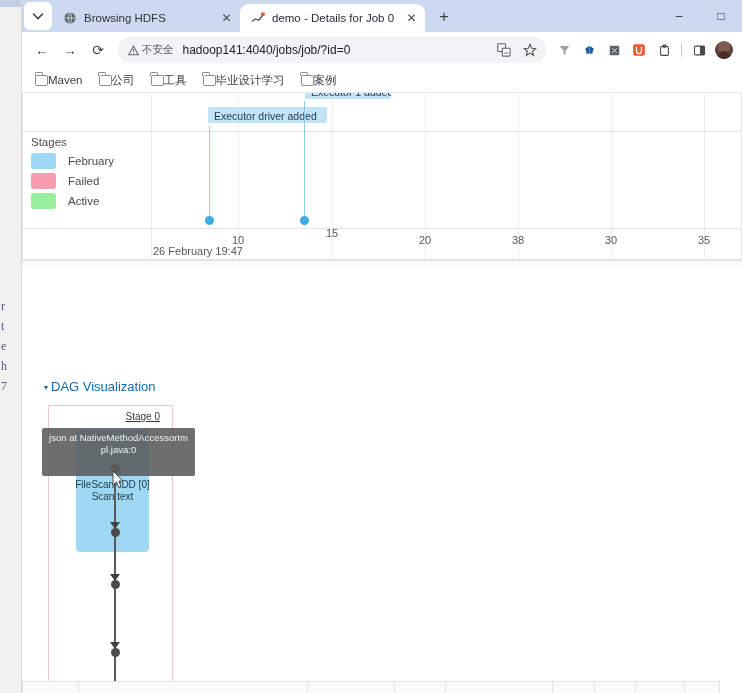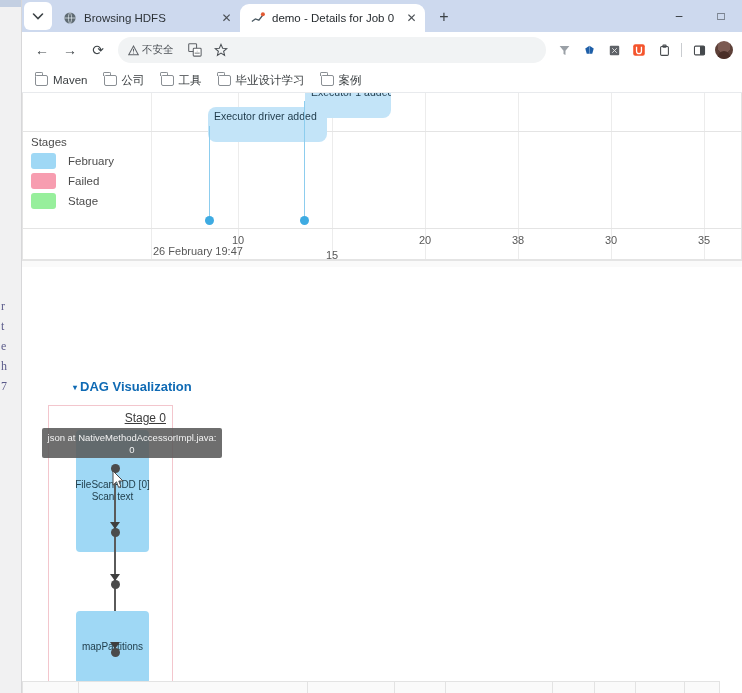--- a/index.html
+++ b/index.html
@@ -138,21 +138,21 @@
   }
 
   
   .bookmarks {
     height: 25px; background: #fff;
     display: flex; align-items: center;
     padding-left: 6px; gap: 2px;
     border-bottom: 1px solid #e8eaed;
   }
   .bm {
-    display: flex; align-items: center; gap: 5px;
+    display: flex; align-items: center; 
     padding: 2px 7px; border-radius: 4px;
     font-size: 11.5px; color: #3c4043; white-space: nowrap;
   }
   .bm-folder {
     width: 13px; height: 11px; flex:0 0 auto;
     border: 1.4px solid #8a8f94; border-radius: 1.5px 2px 2px 2px;
     position: relative;
   }
   .bm-folder::before {
     content:""; position:absolute; left:-1.4px; top:-3.4px;
@@ -193,25 +193,25 @@
   .tl-legend .lg-row {
     display: flex; align-items: center; gap: 12px;
     margin-bottom: 4px;
   }
   .tl-swatch {
     width: 25px; height: 16px; border-radius: 3px;
     flex: 0 0 auto;
   }
   .tl-event {
     position: absolute;
-    height: 35px; line-height: 19px;
+    height: 16px; line-height: 19px;
     background: #c3e4f8; color: #1e3a4a;
     font-size: 10.5px; padding: 0 6px;
     white-space: nowrap; overflow: hidden;
-    border-radius: 8px;
+    border-radius: 1px;
   }
   .tl-stem {
     position: absolute; width: 1px; background: #8dcdee;
   }
   .tl-dot {
     position: absolute; width: 9px; height: 9px;
     border-radius: 50%; background: #3eabe2;
   }
   .tl-bar {
     position: absolute; height: 26px; line-height: 26px;
@@ -222,36 +222,35 @@
   .tl-tick {
     position: absolute; font-size: 11px; color: #585858;
   }
   .tl-stamp {
     position: absolute; font-size: 11px; color: #585858;
   }
 
   
   .sect-head {
     position: absolute;
-    font-size: 13px; font-weight: bold;
+    font-size: 13px; font-weight: normal;
     color: #0f6ab4; cursor: pointer;
     white-space: nowrap;
-    margin-left: 29px;
   }
   .caret { font-size: 8px; margin-right: 3px; position: relative; top:-1px; }
 
   .dag-box {
     position: absolute; left: 26px; top: 312px;
     width: 125px; height: 288px;
     border: 1px solid #f3c6cd;
     background: #fff;
   }
   .dag-stage-title {
-    position: absolute; right: 6px; top: 5px;
-    font-size: 12px; color: #3b3b3b;
+    position: absolute; right: 12px; top: 5px;
+    font-size: 10px; color: #3b3b3b;
     text-decoration: underline;
     white-space: nowrap;
   }
   .dag-node {
     position: absolute;
     background: #9fd8f5; border-radius: 4px;
     font-size: 10px; color: #23414f;
     text-align: center;
     display: flex; align-items: center; justify-content: center;
     line-height: 1.25;
@@ -264,21 +263,21 @@
     border-radius: 50%; background: #4b4b4b;
   }
   .dag-arrow {
     position: absolute; width: 0; height: 0;
     border-left: 5px solid transparent;
     border-right: 5px solid transparent;
     border-top: 7px solid #3f3f3f;
   }
   .dag-tooltip {
     position: absolute; left: 20px; top: 335px;
-    width: 180px; padding: 4px 5px 1px;
+    width: 153px; padding: 4px 5px 19px;
     background: rgba(90,90,90,0.88);
     color: #f2f2f2; font-size: 9.5px;
     text-align: center; line-height: 1.3;
     border-radius: 2px;
     word-break: break-all;
   }
   .cursor {
     position: absolute; left: 90px; top: 378px;
     width: 12px; height: 18px; pointer-events: none;
   }
@@ -361,20 +360,21 @@
 
       <div class="omnibox">
         <span class="notsecure">
           <svg viewBox="0 0 12 12" width="11" height="11">
             <path d="M6 1.2 L11.2 10.6 H0.8 Z" fill="none" stroke="#5f6368" stroke-width="1.1"></path>
             <path d="M6 4.2 v3" stroke="#5f6368" stroke-width="1.1"></path>
             <circle cx="6" cy="8.7" r="0.65" fill="#5f6368"></circle>
           </svg>
           <span>不安全</span>
         </span>
+        <span class="omni-url">hadoop141:4040/jobs/job/?id=0</span>
         <span class="omni-icons">
           <span>
             <svg viewBox="0 0 16 16" width="14" height="14">
               <rect x="0.8" y="0.8" width="9" height="9" rx="1" fill="none" stroke="#5f6368" stroke-width="1.2"></rect>
               <rect x="6" y="6" width="9" height="9" rx="1" fill="#ffffff" stroke="#5f6368" stroke-width="1.2"></rect>
               <path d="M7.6 11.6 h5.8 M10.5 9 v0.5" stroke="#5f6368" stroke-width="1"></path>
             </svg>
           </span>
           <span>
             <svg viewBox="0 0 16 16" width="14" height="14">
@@ -473,36 +473,36 @@
           <div class="lg-row">
             <span class="tl-swatch" style="background:#9fd8f5"></span>
             <span>February</span>
           </div>
           <div class="lg-row">
             <span class="tl-swatch" style="background:#f79db0"></span>
             <span>Failed</span>
           </div>
           <div class="lg-row">
             <span class="tl-swatch" style="background:#97ef9c"></span>
-            <span>Stage</span>
+            <span>Active</span>
           </div>
         </div>
 
         <div class="tl-event" style="left:282px; top:-10px; width:86px;">Executor 1 added</div>
 
         <div class="tl-event" style="left:185px; top:14px; width:119px;">Executor driver added</div>
 
         <div class="tl-stem" style="left:281px; top:8px; height:118px;"></div>
         <div class="tl-stem" style="left:186px; top:33px; height:93px;"></div>
         <div class="tl-dot" style="left:277px; top:123px;"></div>
         <div class="tl-dot" style="left:182px; top:123px;"></div>
 
 
         <div class="tl-tick" style="left:209px; top:141px">10</div>
-        <div class="tl-tick" style="left:303px; top:156px">15</div>
+        <div class="tl-tick" style="left:303px; top:134px">15</div>
         <div class="tl-tick" style="left:396px; top:141px">20</div>
         <div class="tl-tick" style="left:489px; top:141px">38</div>
         <div class="tl-tick" style="left:582px; top:141px">30</div>
         <div class="tl-tick" style="left:675px; top:141px">35</div>
 
         <div class="tl-stamp" style="left:130px; top:152px">26 February 19:47</div>
       </div>
 
       <div class="page-bg-strip"></div>
 
@@ -518,23 +518,20 @@
         </div>
 
         <div class="dag-edge" style="left:65px; top:60px; height:222px;"></div>
 
         <div class="dag-dot" style="left:62px; top:58px;"></div>
         <div class="dag-arrow" style="left:61px; top:116px;"></div>
         <div class="dag-dot" style="left:62px; top:122px;"></div>
         <div class="dag-arrow" style="left:61px; top:168px;"></div>
         <div class="dag-dot" style="left:62px; top:174px;"></div>
 
-        <div class="dag-node" style="left:27px; top:205px; width:73px; height:73px;">
-          <span>mapPartitions</span>
-        </div>
         <div class="dag-arrow" style="left:61px; top:236px;"></div>
         <div class="dag-dot" style="left:62px; top:242px;"></div>
       </div>
 
       <div class="dag-tooltip">json at NativeMethodAccessorImpl.java:0</div>
 
       <svg class="cursor" viewBox="0 0 12 18">
         <path d="M1 0 L1 14.2 L4.5 10.8 L6.6 16.4 L8.9 15.4 L6.8 10 L11 10 Z" fill="#ffffff" stroke="#4b4b4b" stroke-width="1"></path>
       </svg>
 

